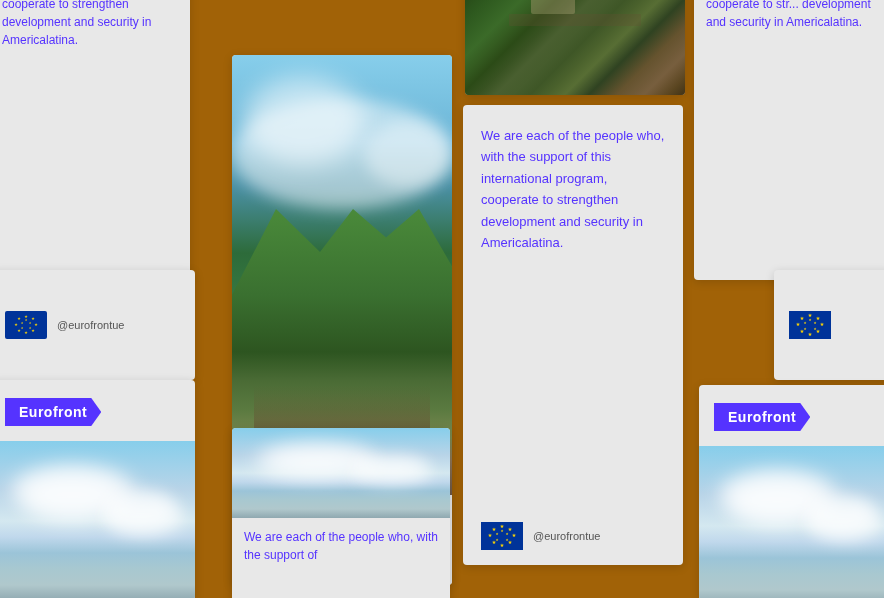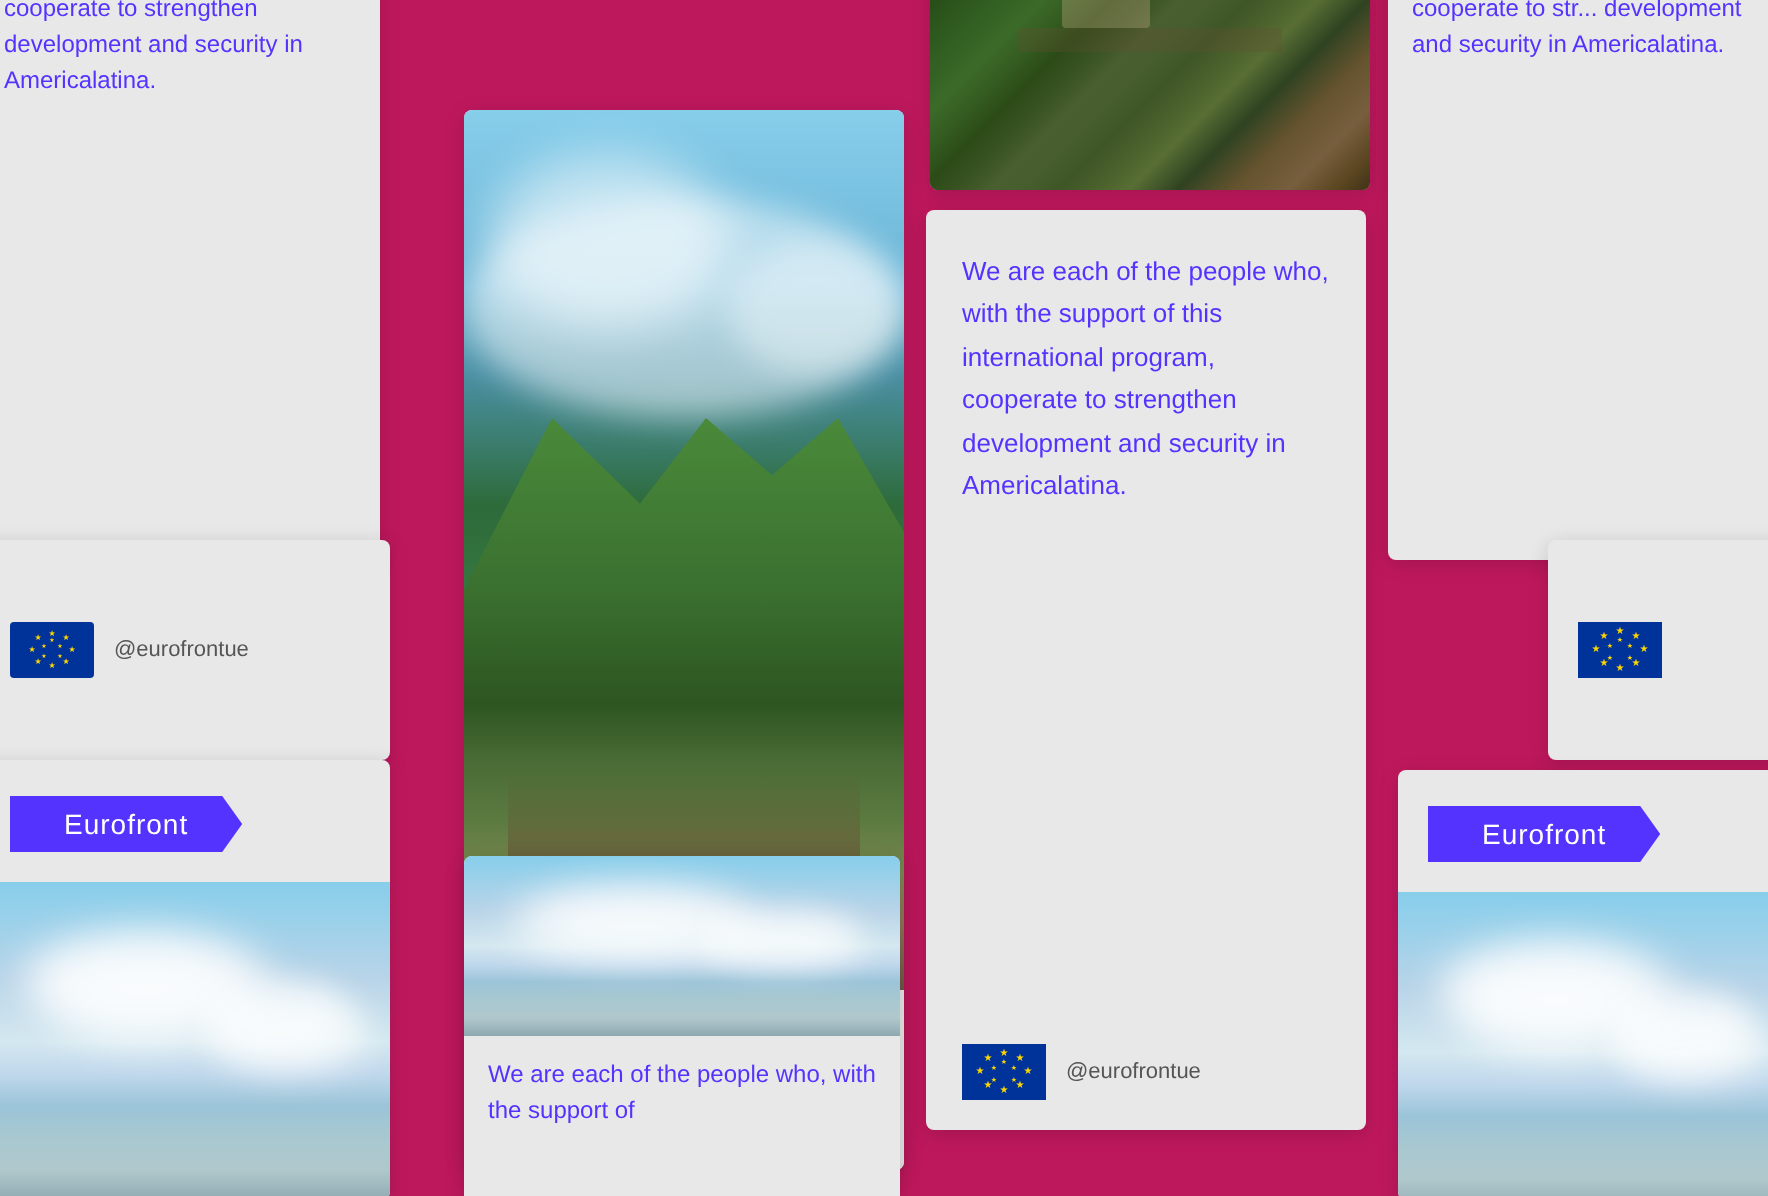--- a/index.html
+++ b/index.html
@@ -9,39 +9,39 @@
       overflow: hidden;
       background: #d8d8d8;
       font-family: 'Arial', sans-serif;
       position: relative;
     }
 
     .scene {
       width: 100%;
       height: 100%;
       position: relative;
-      background: #be185d;
+      background: #a16207;
     }
 
     
     .card {
       position: absolute;
       background: #e8e8e8;
       border-radius: 4px;
       overflow: hidden;
       box-shadow: 0 2px 10px rgba(0,0,0,0.15);
     }
 
     
     .eurofront-badge {
       background: #5533FF;
       color: white;
       font-size: 14px;
-      font-weight: normal;
-      padding: 6px 27px;
+      font-weight: bold;
+      padding: 6px 14px;
       clip-path: polygon(0 0, calc(100% - 10px) 0, 100% 50%, calc(100% - 10px) 100%, 0 100%);
       display: inline-block;
       letter-spacing: 0.5px;
     }
 
     
     .mountain-photo {
       width: 100%;
       background: linear-gradient(180deg, #87CEEB 0%, #6BB5D6 20%, #4A90A4 30%, #2d6b3a 45%, #3a7d44 60%, #2d5a2d 75%, #4a7c59 80%, #3d6b4a 85%, #8B7355 92%, #6B5B45 100%);
       position: relative;

